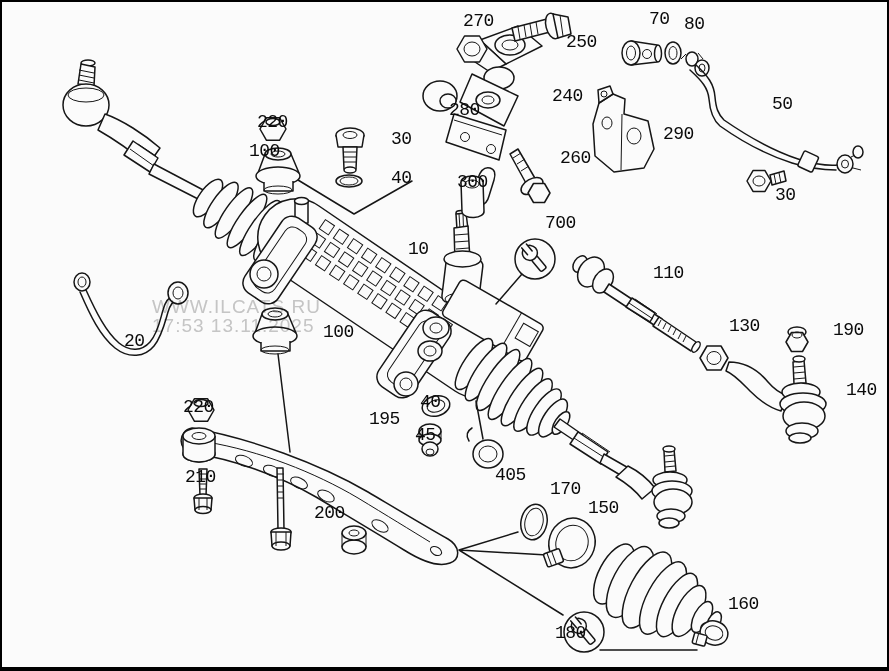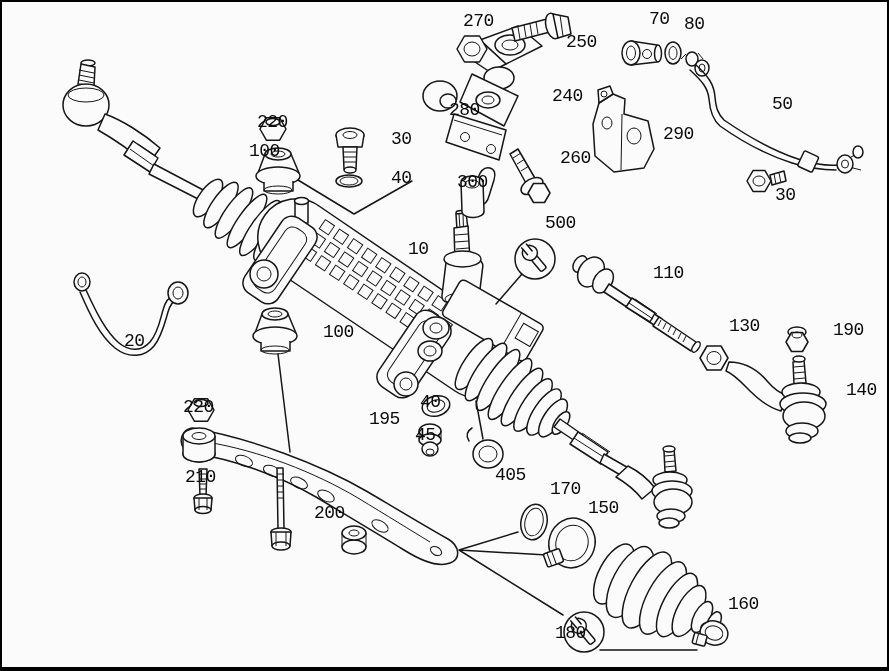--- a/index.html
+++ b/index.html
@@ -441,38 +441,42 @@
       <circle class="wf" cx="582" cy="630" r="20"></circle>
       <g transform="translate(582,630) rotate(-40)">
         <rect class="wf" x="-3.5" y="-2" width="7" height="16" rx="2"></rect>
         <circle class="wf" cx="0" cy="-8" r="7.5"></circle>
         <rect x="-3" y="-17" width="6" height="10" fill="#fbfbfb" stroke="none"></rect>
         <path class="ln" d="M-3,-17 L-3,-8 M3,-17 L3,-8"></path>
       </g>
     </g>
   </svg>
 
+  <div class="watermark">
+    <div>WWW.ILCATS.RU</div>
+    <div>17:53 13.11.2025</div>
+  </div>
 
   <div id="labels">
       <div class="part-label" style="left: 435px; top: 10px;">270</div>
       <div class="part-label" style="left: 538px; top: 31px;">250</div>
       <div class="part-label" style="left: 621px; top: 8px;">70</div>
       <div class="part-label" style="left: 656px; top: 13px;">80</div>
       <div class="part-label" style="left: 524px; top: 85px;">240</div>
       <div class="part-label" style="left: 421px; top: 99px; text-align: center;">280</div>
       <div class="part-label" style="left: 635px; top: 123px;">290</div>
       <div class="part-label" style="left: 744px; top: 93px;">50</div>
       <div class="part-label" style="left: 747px; top: 184px;">30</div>
       <div class="part-label" style="left: 229px; top: 111px;">220</div>
       <div class="part-label" style="left: 221px; top: 140px;">100</div>
       <div class="part-label" style="left: 363px; top: 128px;">30</div>
       <div class="part-label" style="left: 363px; top: 167px; text-align: center;">40</div>
       <div class="part-label" style="left: 429px; top: 171px;">300</div>
       <div class="part-label" style="left: 532px; top: 147px;">260</div>
-      <div class="part-label" style="left: 517px; top: 212px;">500</div>
+      <div class="part-label" style="left: 517px; top: 212px;">700</div>
       <div class="part-label" style="left: 380px; top: 238px;">10</div>
       <div class="part-label" style="left: 625px; top: 262px;">110</div>
       <div class="part-label" style="left: 701px; top: 315px;">130</div>
       <div class="part-label" style="left: 805px; top: 319px;">190</div>
       <div class="part-label" style="left: 818px; top: 379px;">140</div>
       <div class="part-label" style="left: 96px; top: 330px;">20</div>
       <div class="part-label" style="left: 295px; top: 321px;">100</div>
       <div class="part-label" style="left: 155px; top: 396px;">220</div>
       <div class="part-label" style="left: 341px; top: 408px;">195</div>
       <div class="part-label" style="left: 392px; top: 391px;">40</div>

